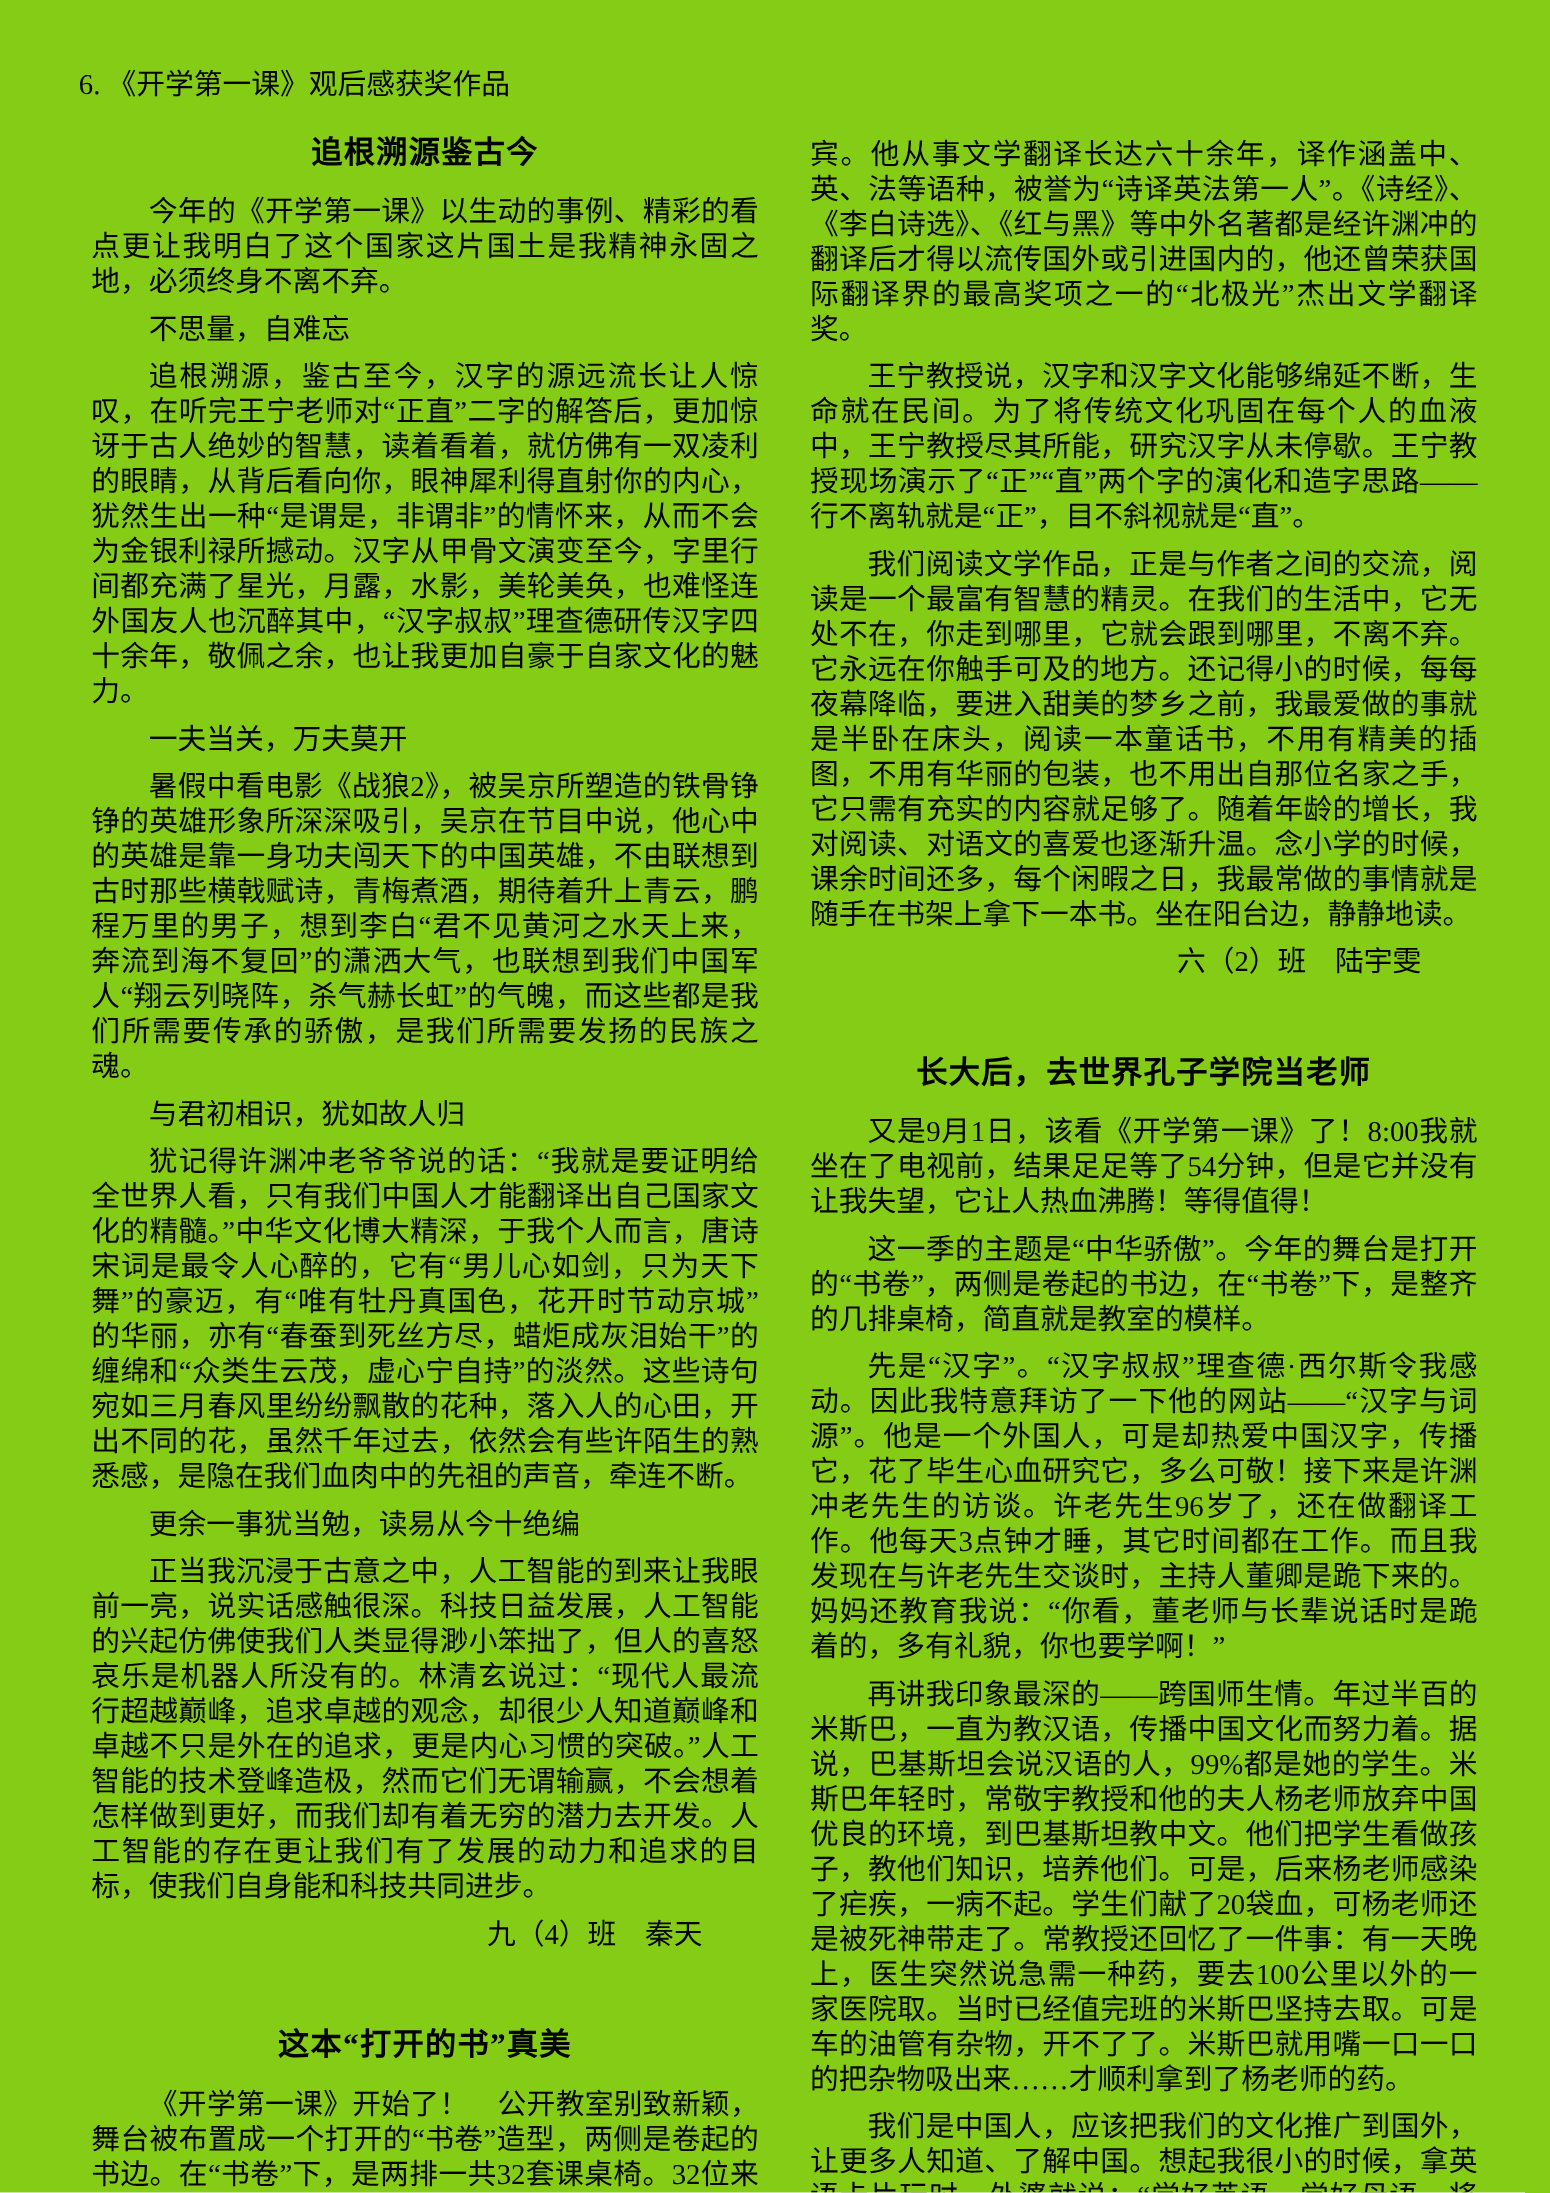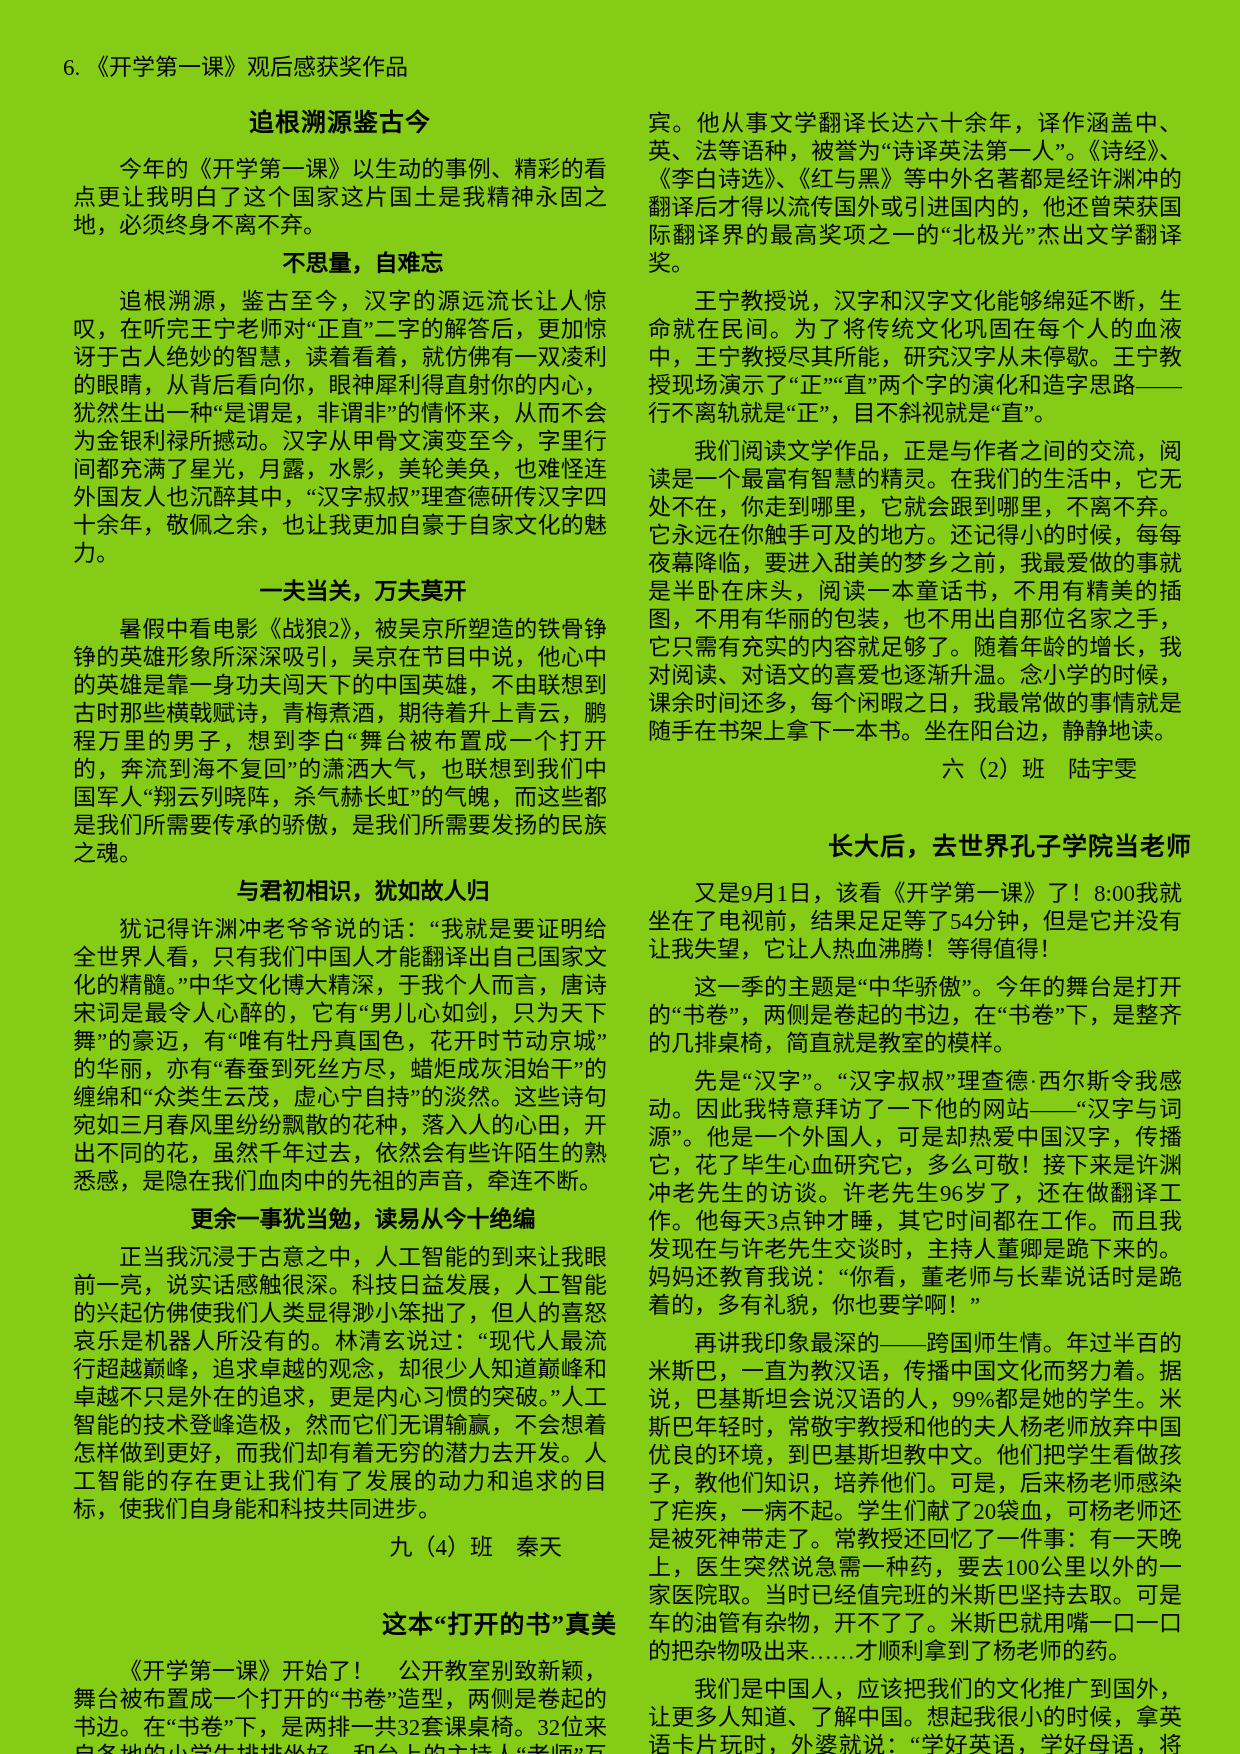--- a/index.html
+++ b/index.html
@@ -37,24 +37,24 @@
   .col p { margin: 10px; text-indent: 2em; }
   .col p.cont { text-indent: 0; }
   .article-title {
     font-size: 25px;
     font-weight: bold;
     text-align: center;
     line-height: 46px;
     margin: 0 0 6px 0;
     letter-spacing: 1px;
   }
-  .article-title.spaced { margin-top: 40px; text-align: right; }
+  .article-title.spaced { margin-top: 52px; }
   .sub-heading {
-    font-weight: bold;
-    text-align: center;
+    font-weight: normal;
+    text-align: left;
     text-indent: 0;
     margin: 0;
   }
   .byline {
     text-align: right;
     padding-right: 45px;
     text-indent: 0;
     margin: 0;
   }
 </style>
@@ -66,21 +66,21 @@
   <div class="page-header">6. 《开学第一课》观后感获奖作品</div>
 
   <div class="columns">
 
     <div class="col">
       <div class="article-title">追根溯源鉴古今</div>
       <p>今年的《开学第一课》以生动的事例、精彩的看点更让我明白了这个国家这片国土是我精神永固之地，必须终身不离不弃。</p>
       <p class="sub-heading">不思量，自难忘</p>
       <p>追根溯源，鉴古至今，汉字的源远流长让人惊叹，在听完王宁老师对“正直”二字的解答后，更加惊讶于古人绝妙的智慧，读着看着，就仿佛有一双凌利的眼睛，从背后看向你，眼神犀利得直射你的内心，犹然生出一种“是谓是，非谓非”的情怀来，从而不会为金银利禄所撼动。汉字从甲骨文演变至今，字里行间都充满了星光，月露，水影，美轮美奂，也难怪连外国友人也沉醉其中，“汉字叔叔”理查德研传汉字四十余年，敬佩之余，也让我更加自豪于自家文化的魅力。</p>
       <p class="sub-heading">一夫当关，万夫莫开</p>
-      <p>暑假中看电影《战狼2》，被吴京所塑造的铁骨铮铮的英雄形象所深深吸引，吴京在节目中说，他心中的英雄是靠一身功夫闯天下的中国英雄，不由联想到古时那些横戟赋诗，青梅煮酒，期待着升上青云，鹏程万里的男子，想到李白“舞台被布置成一个打开的，奔流到海不复回”的潇洒大气，也联想到我们中国军人“翔云列晓阵，杀气赫长虹”的气魄，而这些都是我们所需要传承的骄傲，是我们所需要发扬的民族之魂。</p>
+      <p>暑假中看电影《战狼2》，被吴京所塑造的铁骨铮铮的英雄形象所深深吸引，吴京在节目中说，他心中的英雄是靠一身功夫闯天下的中国英雄，不由联想到古时那些横戟赋诗，青梅煮酒，期待着升上青云，鹏程万里的男子，想到李白“君不见黄河之水天上来，奔流到海不复回”的潇洒大气，也联想到我们中国军人“翔云列晓阵，杀气赫长虹”的气魄，而这些都是我们所需要传承的骄傲，是我们所需要发扬的民族之魂。</p>
       <p class="sub-heading">与君初相识，犹如故人归</p>
       <p>犹记得许渊冲老爷爷说的话：“我就是要证明给全世界人看，只有我们中国人才能翻译出自己国家文化的精髓。”中华文化博大精深，于我个人而言，唐诗宋词是最令人心醉的，它有“男儿心如剑，只为天下舞”的豪迈，有“唯有牡丹真国色，花开时节动京城”的华丽，亦有“春蚕到死丝方尽，蜡炬成灰泪始干”的缠绵和“众类生云茂，虚心宁自持”的淡然。这些诗句宛如三月春风里纷纷飘散的花种，落入人的心田，开出不同的花，虽然千年过去，依然会有些许陌生的熟悉感，是隐在我们血肉中的先祖的声音，牵连不断。</p>
       <p class="sub-heading">更余一事犹当勉，读易从今十绝编</p>
       <p>正当我沉浸于古意之中，人工智能的到来让我眼前一亮，说实话感触很深。科技日益发展，人工智能的兴起仿佛使我们人类显得渺小笨拙了，但人的喜怒哀乐是机器人所没有的。林清玄说过：“现代人最流行超越巅峰，追求卓越的观念，却很少人知道巅峰和卓越不只是外在的追求，更是内心习惯的突破。”人工智能的技术登峰造极，然而它们无谓输赢，不会想着怎样做到更好，而我们却有着无穷的潜力去开发。人工智能的存在更让我们有了发展的动力和追求的目标，使我们自身能和科技共同进步。</p>
       <p class="byline">九（4）班　秦天</p>
 
       <div class="article-title spaced">这本“打开的书”真美</div>
       <p>《开学第一课》开始了！　公开教室别致新颖，舞台被布置成一个打开的“书卷”造型，两侧是卷起的书边。在“书卷”下，是两排一共32套课桌椅。32位来自各地的小学生排排坐好，和台上的主持人“老师”互动，非常有趣。</p>
       <p>主持人董卿与大家分享了古典文学的浸润，她说，文学承载着中华民族共同的情感，凝聚着共同的文化记忆，展现着中国人的风骨，它永远是我们的中华骄傲。</p>
       <p>节目中，最让我感动的是96岁“诗译英法第一人”，他用自己的一生把中华文化之美传播到了全世界。他是长达六十余年翻译人生的96岁的北京大学教授——许渊冲，他是本次《开学第一课》中最年长的嘉</p>

